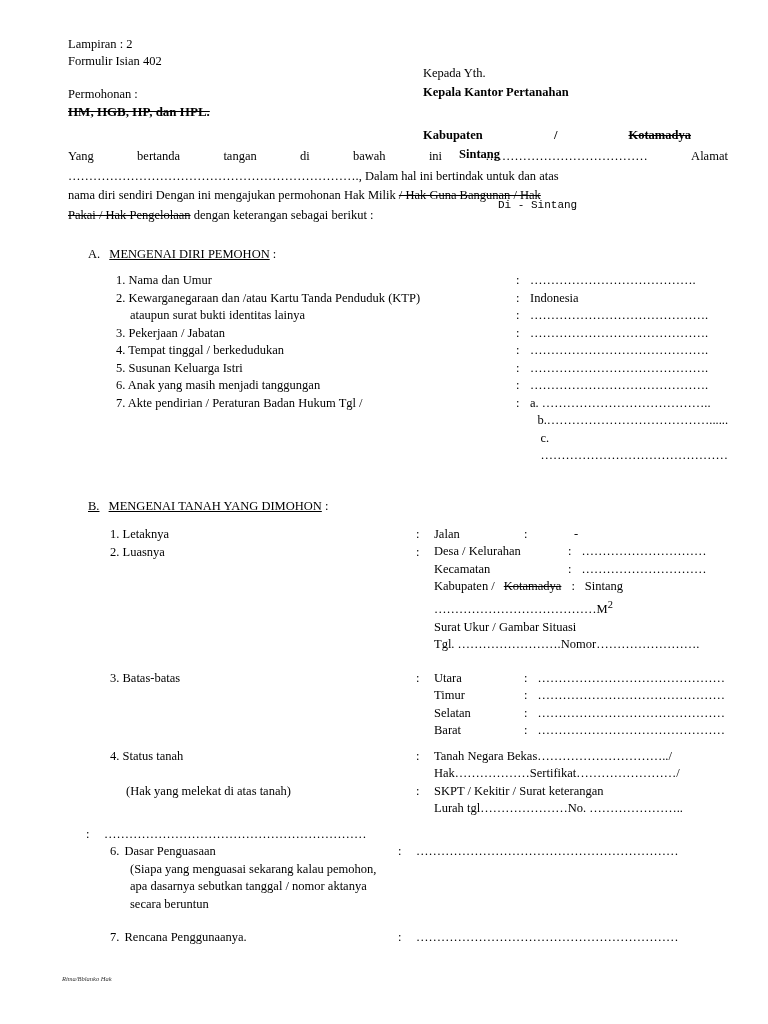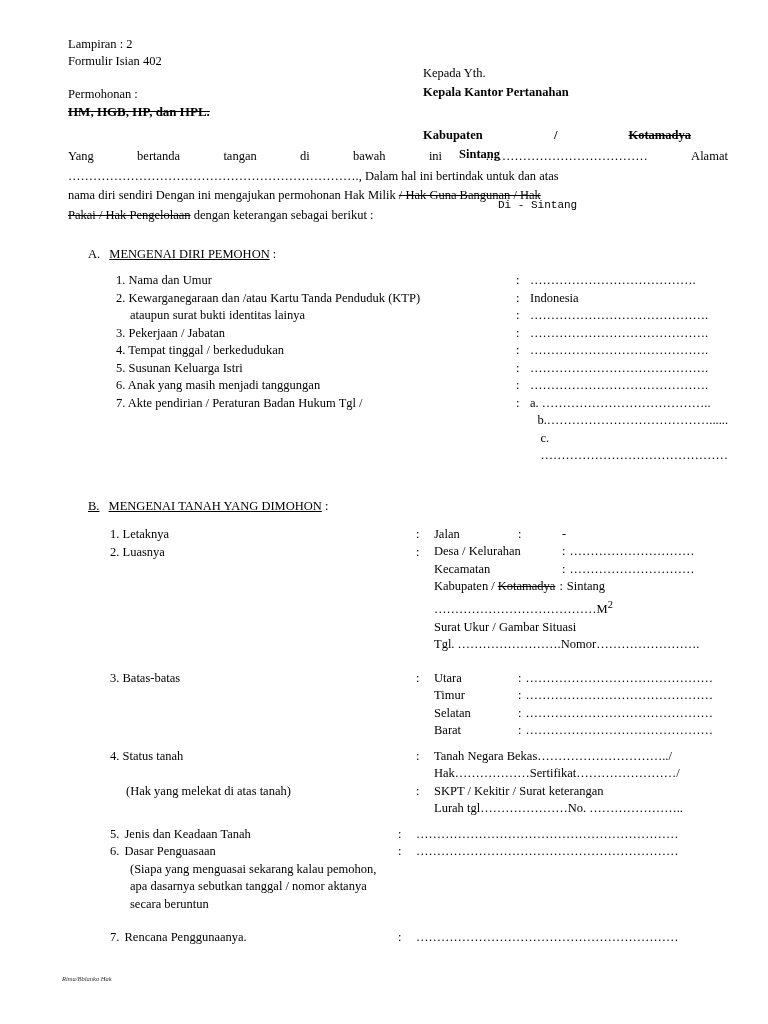--- a/index.html
+++ b/index.html
@@ -135,20 +135,21 @@
     width: 330px;
   }
   .rowB .sep {
     width: 18px;
   }
   .rowB .val {
     flex: 1;
   }
   .subrow {
     display: flex;
+    gap: 6px;
   }
   .subrow .k {
     width: 84px;
   }
   .gap8 { height: 8px; }
   .gap16 { height: 16px; }
   .footer {
     position: absolute;
     left: 62px;
     top: 975px;
@@ -350,21 +351,20 @@
         <div class="sep">:</div>
         <div class="val">
           <div>SKPT / Kekitir / Surat keterangan</div>
           <div>Lurah tgl…………………No. …………………..</div>
         </div>
       </div>
 
       <div class="gap8"></div>
 
       <div class="rowB">
-        <div class="lbl" style="width:312px"><span style="margin-left:24px">5.</span> <span style="margin-left:2px">Jenis dan Keadaan Tanah</span></div>
         <div class="sep">:</div>
         <div class="val">………………………………………………………</div>
       </div>
 
       <div class="rowB">
         <div class="lbl" style="width:312px"><span style="margin-left:24px">6.</span> <span style="margin-left:2px">Dasar Penguasaan</span></div>
         <div class="sep">:</div>
         <div class="val">………………………………………………………</div>
       </div>
 

